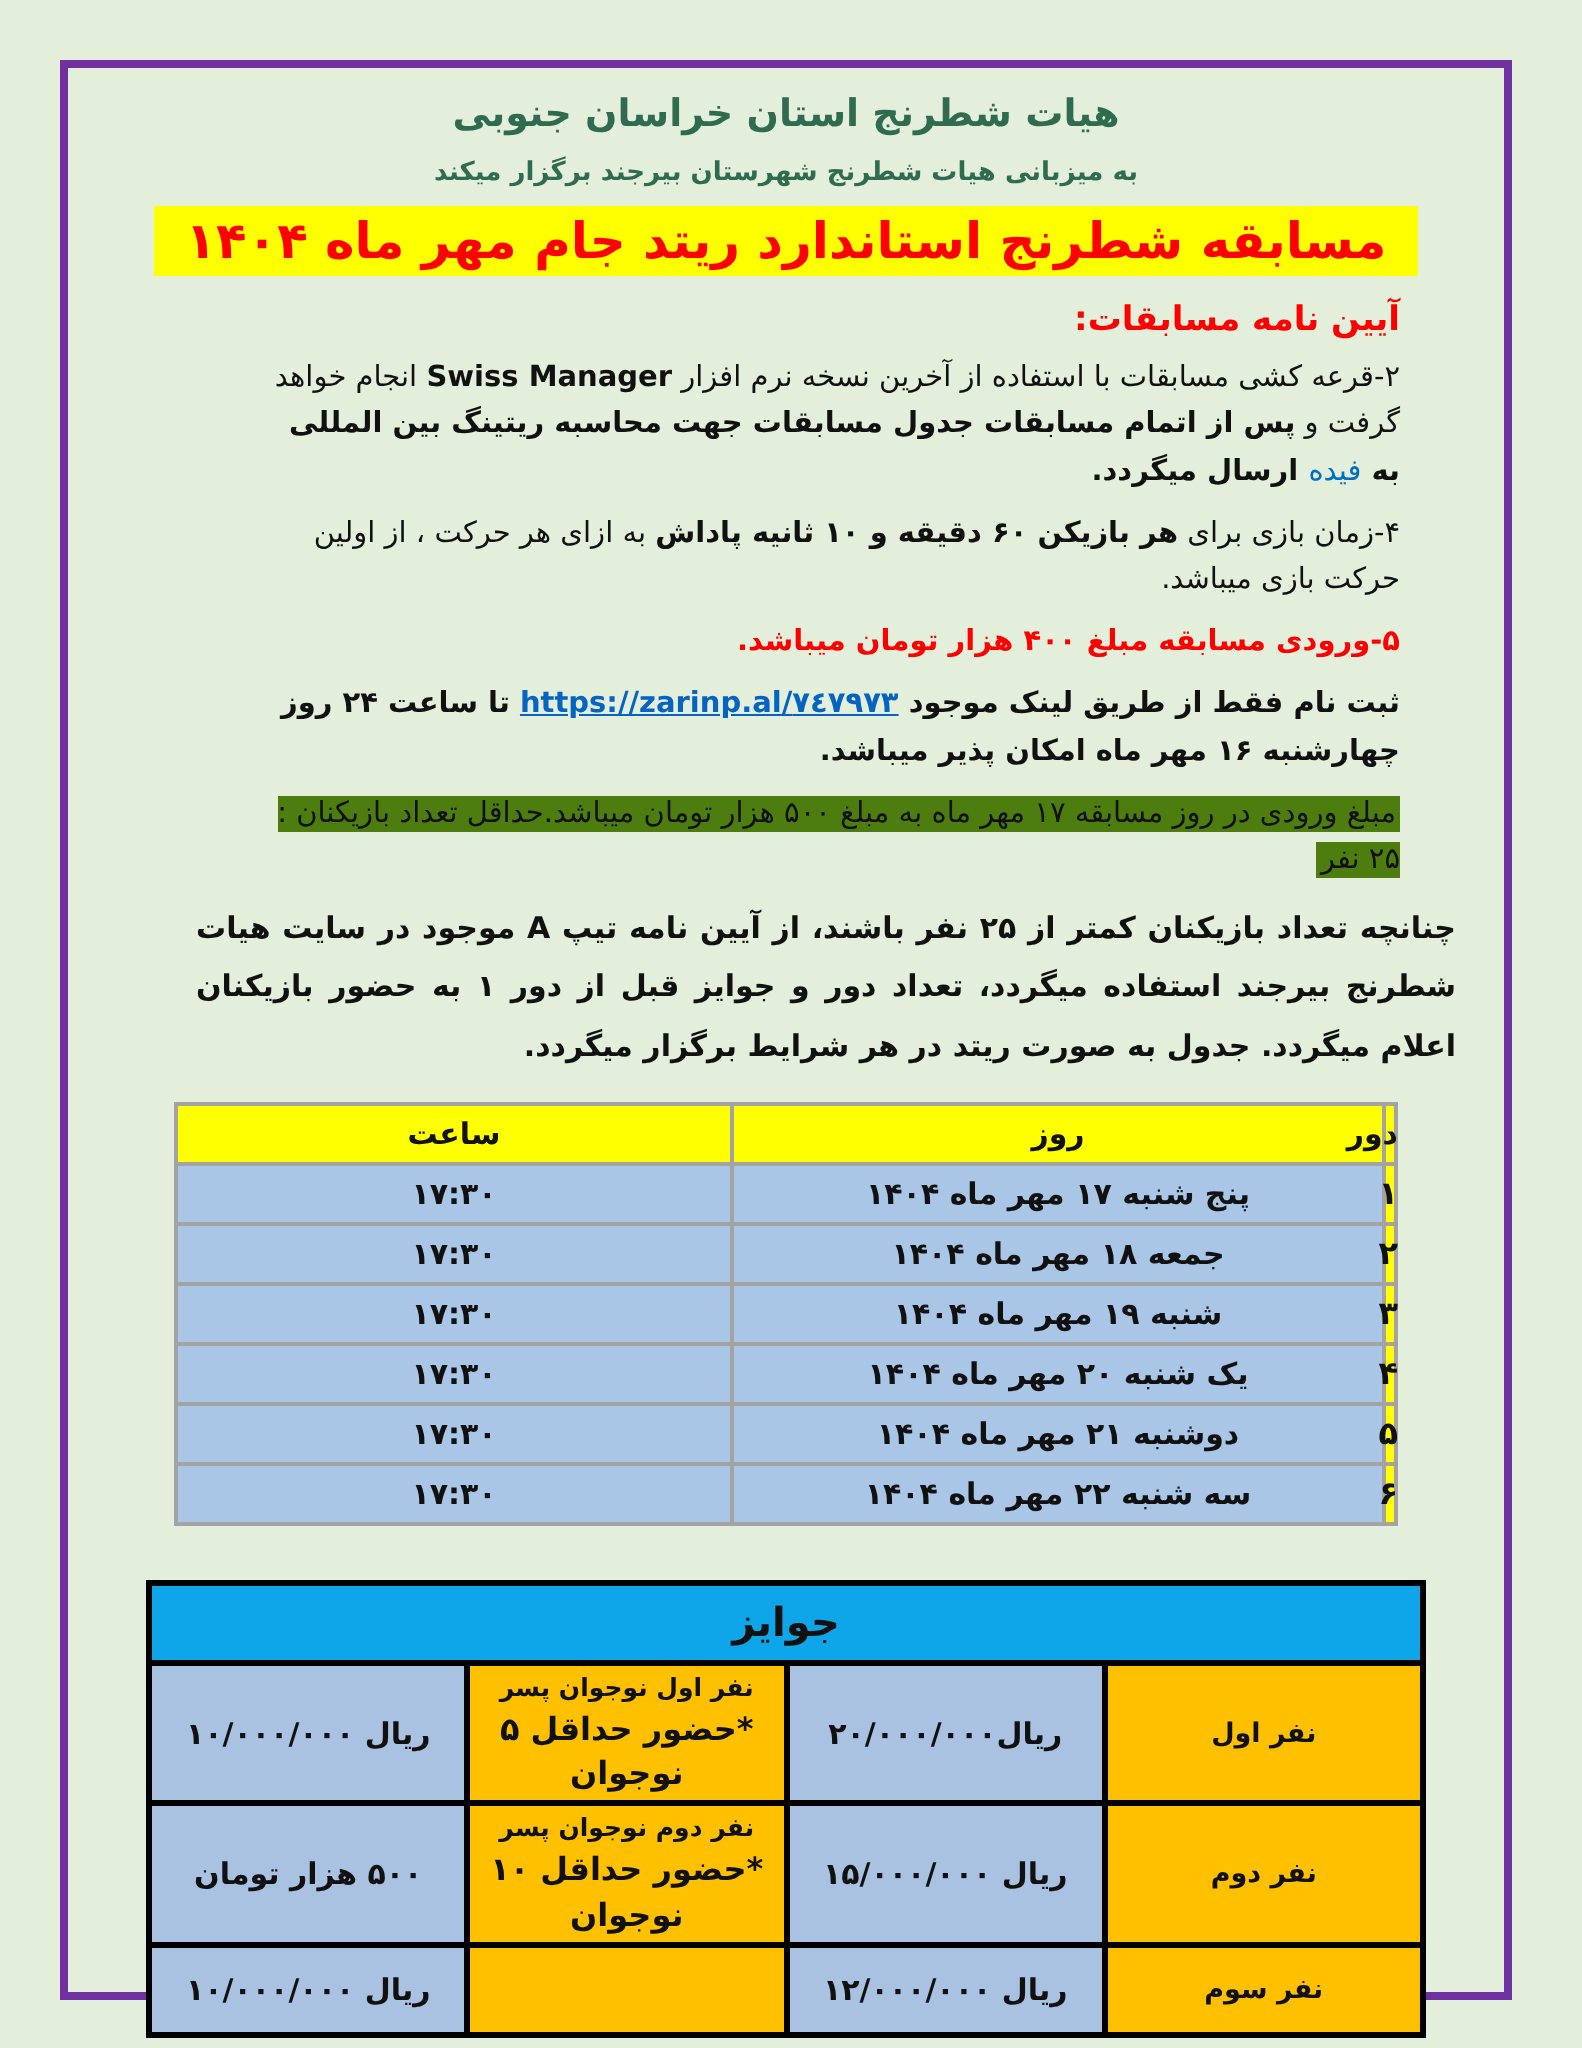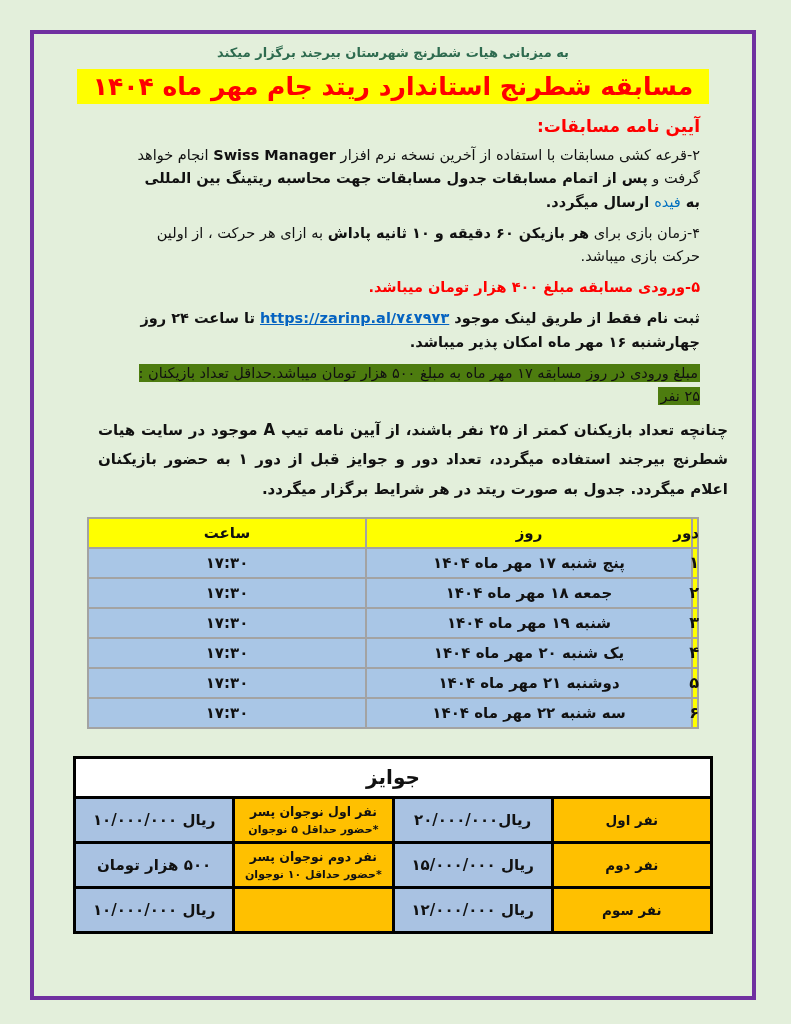--- a/index.html
+++ b/index.html
@@ -43,33 +43,34 @@
     font-weight:bold; font-size:15px; padding:4px 6px; height:30px;
   }
   .schedule .head  { background:#FFFF00; }
   .schedule .round { background:#FFFF00; width:64px; font-size:16px; }
   .schedule .cell  { background:#A9C6E6; }
   .schedule .day   { width:326px; }
   .schedule .time  { width:278px; }
   
   .prizes { width:640px; margin:27px auto 0; }
   .prizes td { border:3px solid #000; text-align:center; font-weight:bold; padding:2px 4px; }
-  .prizes .title-cell { background:#ffffff; font-size:20px; height:40px; }
+  .prizes .title-cell { background:#0ea5e9; font-size:20px; height:40px; }
   .prizes .rank   { background:#FFC000; width:78px;  font-size:13.5px; }
   .prizes .amount { background:#A9C2E2; width:187px; font-size:15px; height:45px; }
   .prizes .youth  { background:#FFC000; width:188px; }
   .prizes .youth .line1 { font-size:12.5px; line-height:1.5; }
-  .prizes .youth .line2 { font-size:11px;   line-height:1.4; }
+  .prizes .youth .line2 { font-size:16px;   line-height:1.4; }
 </style>
 </head>
 <body>
 
 <div class="frame">
 
   <header>
+    <div class="org-title">هیات شطرنج استان خراسان جنوبی</div>
     <div class="host-subtitle">به میزبانی هیات شطرنج شهرستان بیرجند برگزار میکند</div>
     <div class="banner-wrap">
       <span class="banner">مسابقه شطرنج استاندارد ریتد جام مهر ماه ۱۴۰۴</span>
     </div>
   </header>
 
   <section class="rules">
     <div class="rules-heading">آیین نامه مسابقات:</div>
 
 

